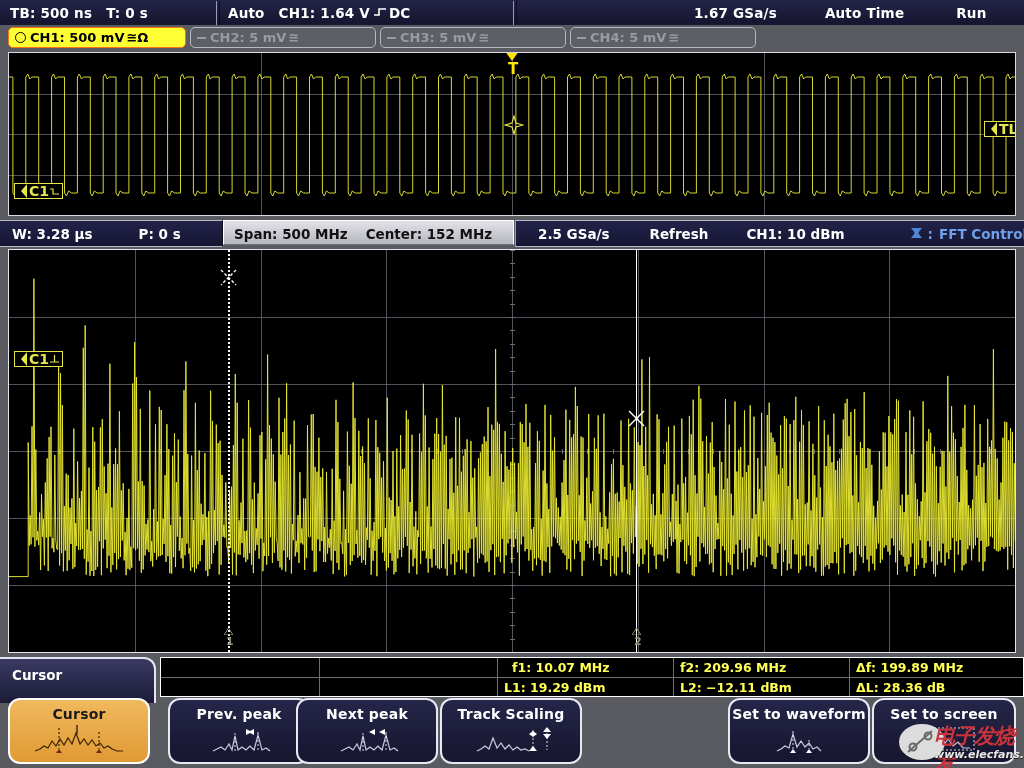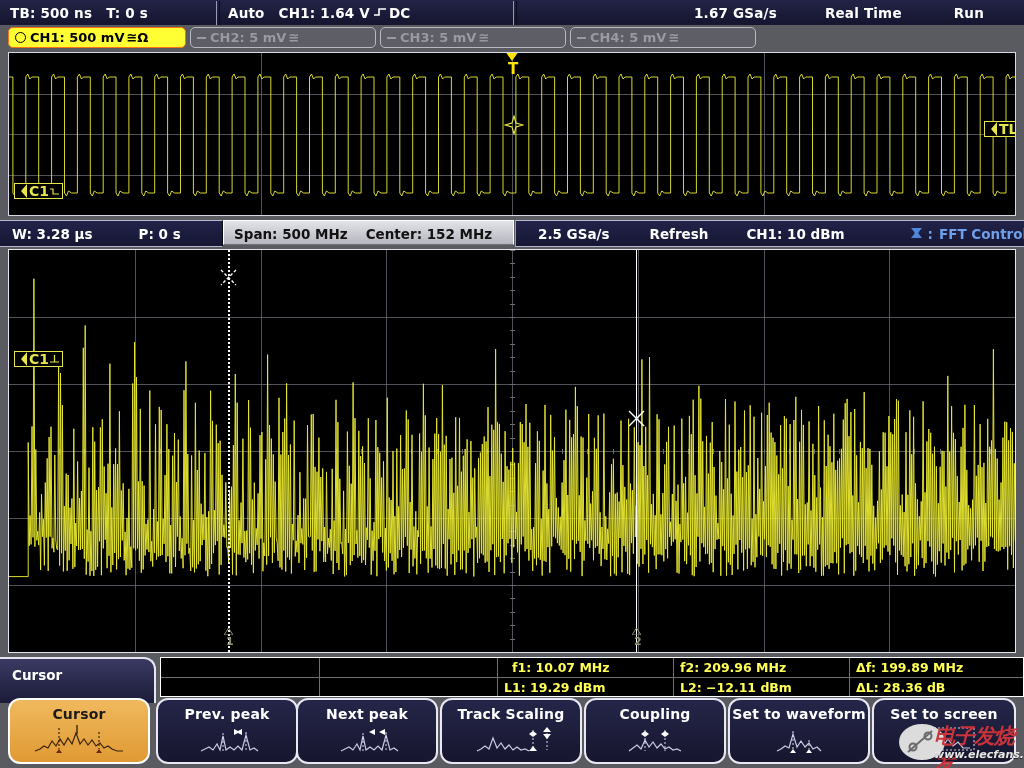--- a/index.html
+++ b/index.html
@@ -124,21 +124,21 @@
       <span style="margin-right:2px;display:inline-block;">
         <svg width="14" height="12" viewBox="0 0 14 12">
             <polyline points="1,9 6,9 6,3 13,3" fill="none" stroke="#ffffff" stroke-width="1.6"></polyline>
           </svg>
       </span>
       <span class="tbitem">DC</span>
     </div>
 
     <div class="seg" style="left:694px;">
       <span class="tbitem" style="margin-right:48px;">1.67 GSa/s</span>
-      <span class="tbitem" style="margin-right:52px;">Real Time</span>
+      <span class="tbitem" style="margin-right:52px;">Auto Time</span>
       <span class="tbitem">Run</span>
     </div>
   </div>
 
   <div class="chrow">
     <div class="chtab active" style="left:8px;width:178px;">
       <span class="chdot"></span>
       <span>CH1: 500 mV</span>
       <span style="margin-left:2px;">≅Ω</span>
     </div>
@@ -363,21 +363,21 @@
         <polyline points="4,27 9,25 13,22 17,24 21,17 25,22 29,15 33,21 37,14 41,20 45,9 49,20 53,15 57,21 61,16 65,22 69,19 73,24 77,22 81,25 86,27 92,27" fill="none" stroke="#3a2408" stroke-width="1.2"></polyline>
         <line x1="28" y1="4" x2="28" y2="25" stroke="#3a2408" stroke-width="1.2" stroke-dasharray="2,2"></line>
         <line x1="68" y1="8" x2="68" y2="25" stroke="#3a2408" stroke-width="1.2" stroke-dasharray="2,2"></line>
         <polygon points="28,25 31,29 25,29" fill="#6b2a10"></polygon>
         <polygon points="68,25 71,29 65,29" fill="#6b2a10"></polygon>
         <line x1="46" y1="1" x2="46" y2="10" stroke="#3a2408" stroke-width="1.4"></line>
       </svg>
     </span>
   </div>
 
-  <div class="btn" style="left:156px;width:142px;">
+  <div class="btn" style="left:168px;width:142px;">
     <span class="lbl">Prev. peak</span>
     <span class="gly">
       <svg width="96" height="30" viewBox="0 0 96 30">
         <polyline points="22,27 26,25 30,23 34,26 38,20 41,26 44,12 47,26 51,23 55,26 59,22 63,26 67,11 71,26 75,24 79,27" fill="none" stroke="#c9c9e2" stroke-width="1.2"></polyline>
         <line x1="44" y1="9" x2="44" y2="28" stroke="#d8d8ea" stroke-width="1" stroke-dasharray="2,2"></line>
         <line x1="67" y1="8" x2="67" y2="28" stroke="#d8d8ea" stroke-width="1" stroke-dasharray="2,2"></line>
         <polygon points="50,8 56,5 56,11" fill="#ffffff" transform="translate(-1,0) scale(-1,1) translate(-112,0)"></polygon>
         <polygon points="57,8 63,5 63,11" fill="#ffffff"></polygon>
       </svg>
     </span>
@@ -405,34 +405,20 @@
         <polygon points="66,10 70,7 70,13" fill="#ffffff"></polygon>
           <polygon points="74,10 70,7 70,13" fill="#ffffff"></polygon>
         <line x1="84" y1="5" x2="84" y2="26" stroke="#d8d8ea" stroke-width="1" stroke-dasharray="2,2"></line>
         <polygon points="84,3 88,8 80,8" fill="#ffffff"></polygon>
           <polygon points="84,15 88,10 80,10" fill="#ffffff"></polygon>
         <polygon points="70,22 74,27 66,27" fill="#ffffff"></polygon>
       </svg>
     </span>
   </div>
 
-  <div class="btn" style="left:584px;width:142px;">
-    <span class="lbl">Coupling</span>
-    <span class="gly">
-      <svg width="96" height="30" viewBox="0 0 96 30">
-        <polyline points="22,27 26,24 30,21 34,25 38,16 42,23 46,18 50,24 54,20 58,25 62,23 66,26 70,25 74,27" fill="none" stroke="#c9c9e2" stroke-width="1.2"></polyline>
-        <line x1="38" y1="6" x2="38" y2="27" stroke="#d8d8ea" stroke-width="1" stroke-dasharray="2,2"></line>
-        <polygon points="34,10 38,7 38,13" fill="#ffffff"></polygon>
-          <polygon points="42,10 38,7 38,13" fill="#ffffff"></polygon>
-        <line x1="58" y1="6" x2="58" y2="27" stroke="#d8d8ea" stroke-width="1" stroke-dasharray="2,2"></line>
-        <polygon points="54,10 58,7 58,13" fill="#ffffff"></polygon>
-          <polygon points="62,10 58,7 58,13" fill="#ffffff"></polygon>
-      </svg>
-    </span>
-  </div>
 
   <div class="btn" style="left:728px;width:142px;">
     <span class="lbl">Set to waveform</span>
     <span class="gly">
       <svg width="96" height="30" viewBox="0 0 96 30">
         <polyline points="26,27 30,25 34,22 38,24 42,10 46,23 50,17 54,23 58,19 62,25 66,23 70,27" fill="none" stroke="#c9c9e2" stroke-width="1.2"></polyline>
         <line x1="42" y1="7" x2="42" y2="25" stroke="#d8d8ea" stroke-width="1" stroke-dasharray="2,2"></line>
         <line x1="58" y1="16" x2="58" y2="25" stroke="#d8d8ea" stroke-width="1" stroke-dasharray="2,2"></line>
         <polygon points="42,25 45,29 39,29" fill="#ffffff"></polygon>
         <polygon points="58,25 61,29 55,29" fill="#ffffff"></polygon>

